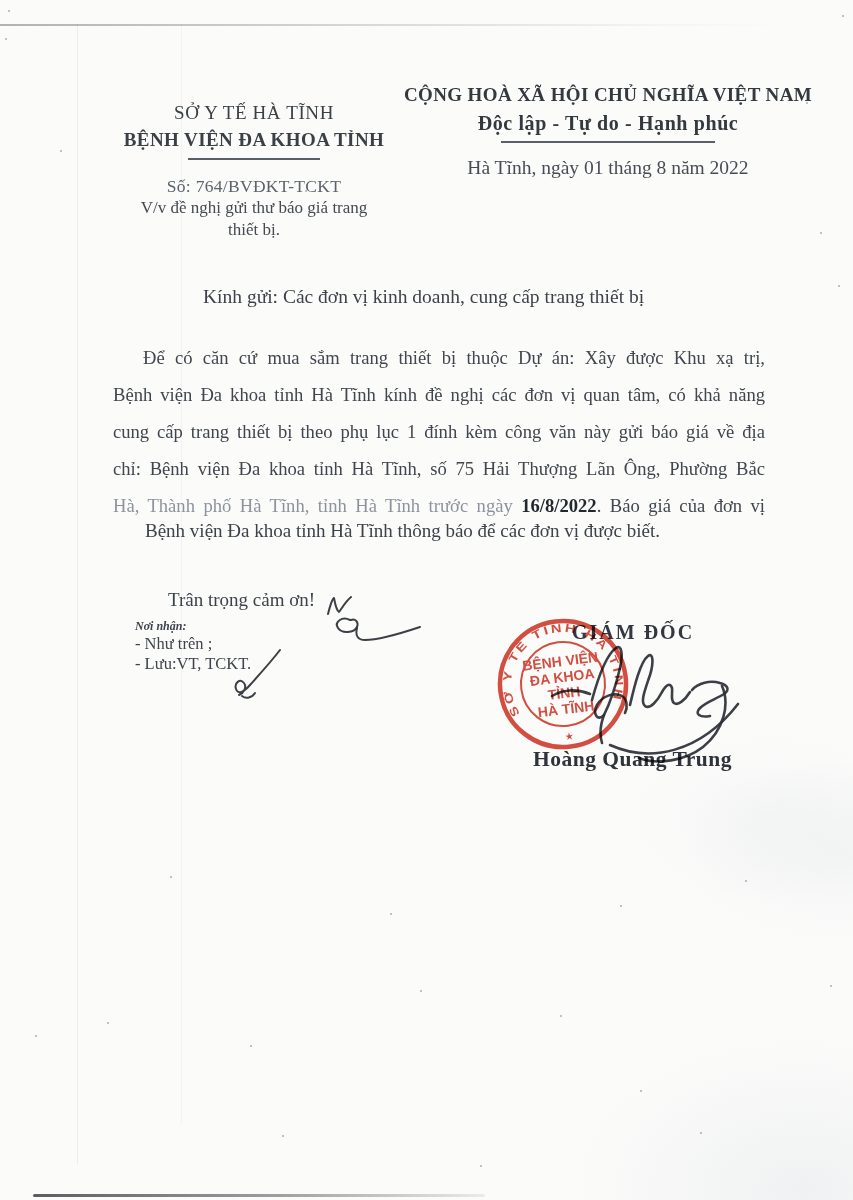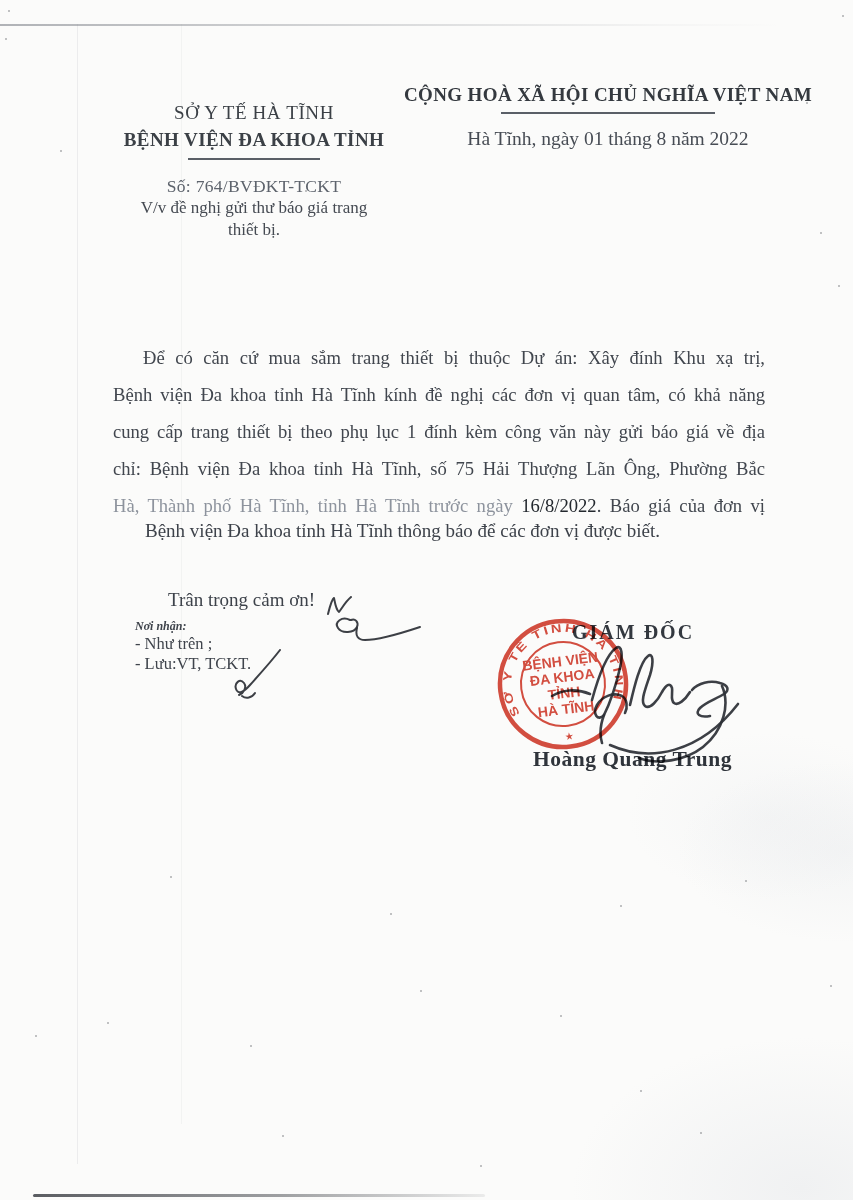--- a/index.html
+++ b/index.html
@@ -34,21 +34,21 @@
   .nat-rule{width:214px;height:2px;background:#5a5f67;margin:6px auto 14px;}
   .place-date{font-size:19.5px;color:#474c54;margin-top:6px;}
   
   .salutation{position:absolute;left:203px;top:286px;font-size:19.5px;color:#3d424a;}
   .body-block{position:absolute;left:113px;top:339px;width:652px;font-size:18.6px;color:#41464e;}
   .jl{text-align:justify;height:37px;line-height:37px;overflow:hidden;}
   .jl::after{content:"";display:inline-block;width:100%;}
   .jl.indent{text-indent:30px;}
   .lastline{height:37px;line-height:37px;}
   .faded{color:#8d939d;}
-  .deadline{font-weight:normal;color:#23282e;}
+  .deadline{font-weight:bold;color:#23282e;}
   .p2{position:absolute;left:145px;top:520px;font-size:19px;color:#3d424a;}
   .closing{position:absolute;left:168px;top:589px;font-size:19px;color:#3d424a;}
   
   .recipients{position:absolute;left:135px;top:619px;color:#3f444c;}
   .recip-label{font-size:12px;font-weight:bold;font-style:italic;}
   .recip-item{font-size:16.5px;line-height:20px;}
   .sign-title{position:absolute;left:572px;top:621px;font-size:20px;font-weight:bold;letter-spacing:2px;color:#33383f;}
   .sign-name{position:absolute;left:533px;top:747px;font-size:21.5px;font-weight:bold;letter-spacing:.5px;color:#2f343b;}
   
   .stamp-svg{position:absolute;left:479px;top:600px;mix-blend-mode:multiply;opacity:.9;}
@@ -95,27 +95,29 @@
     <div class="issuer-org1">SỞ Y TẾ HÀ TĨNH</div>
     <div class="issuer-org2">BỆNH VIỆN ĐA KHOA TỈNH</div>
     <div class="issuer-rule"></div>
     <div class="issuer-ref">Số: 764/BVĐKT-TCKT</div>
     <div class="issuer-subject">V/v đề nghị gửi thư báo giá trang</div>
     <div class="issuer-subject">thiết bị.</div>
   </div>
 
   <div class="national">
     <div class="nat-country">CỘNG HOÀ XÃ HỘI CHỦ NGHĨA VIỆT NAM</div>
+    <div class="nat-motto">Độc lập - Tự do - Hạnh phúc</div>
     <div class="nat-rule"></div>
     <div class="place-date">Hà Tĩnh, ngày 01 tháng 8 năm 2022</div>
   </div>
 
+  <div class="salutation">Kính gửi: Các đơn vị kinh doanh, cung cấp trang thiết bị</div>
 
   <div class="body-block">
-    <div class="jl indent">Để có căn cứ mua sắm trang thiết bị thuộc Dự án: Xây đính Khu xạ trị,</div>
+    <div class="jl indent">Để có căn cứ mua sắm trang thiết bị thuộc Dự án: Xây được Khu xạ trị,</div>
     <div class="jl">Bệnh viện Đa khoa tỉnh Hà Tĩnh kính đề nghị các đơn vị quan tâm, có khả năng</div>
     <div class="jl">cung cấp trang thiết bị theo phụ lục 1 đính kèm công văn này gửi báo giá về địa</div>
     <div class="jl">chỉ: Bệnh viện Đa khoa tỉnh Hà Tĩnh, số 75 Hải Thượng Lãn Ông, Phường Bắc</div>
     <div class="jl"><span class="faded">Hà, Thành phố Hà Tĩnh, tỉnh Hà Tĩnh trước ngày </span><span class="deadline">16/8/2022</span><span>. Báo giá của đơn vị</span></div>
   </div>
 
   <div class="p2">Bệnh viện Đa khoa tỉnh Hà Tĩnh thông báo để các đơn vị được biết.</div>
   <div class="closing">Trân trọng cảm ơn!</div>
 
   <div class="recipients">

